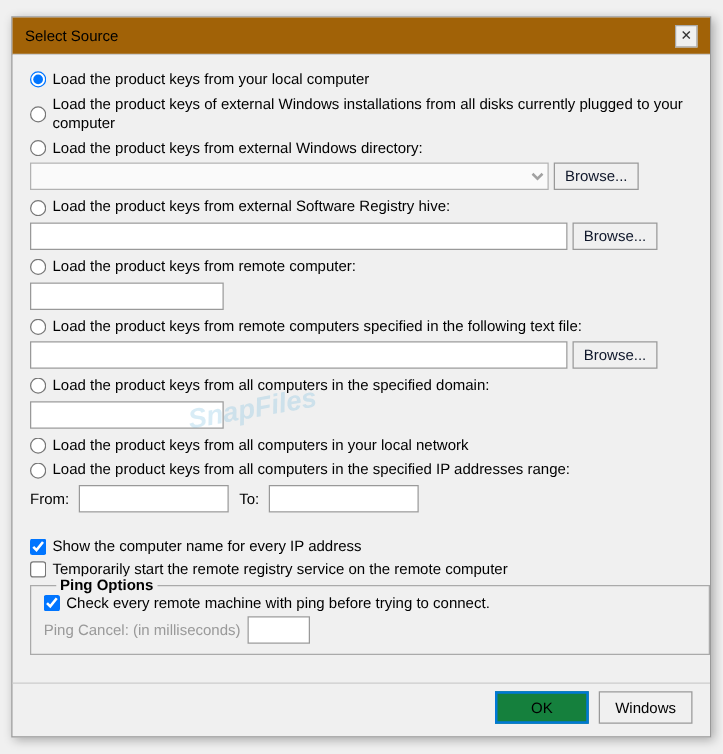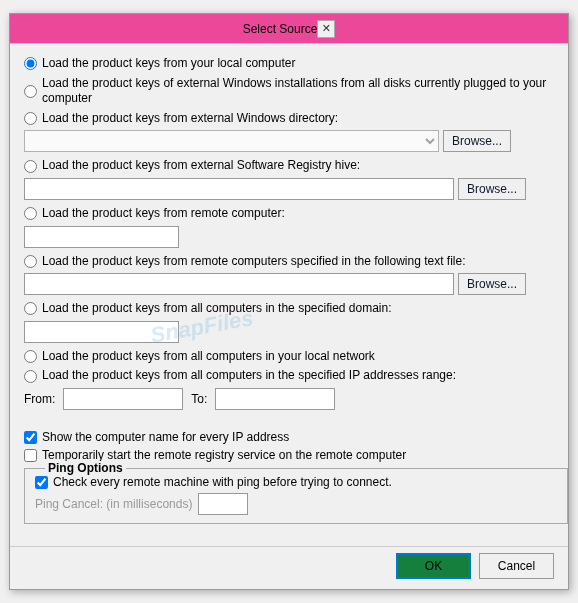--- a/index.html
+++ b/index.html
@@ -14,25 +14,25 @@
       height: 603px;
     }
     .dialog {
       background: #f0f0f0;
       border: 1px solid #999;
       box-shadow: 2px 2px 8px rgba(0,0,0,0.3);
       width: 560px;
       padding: 0;
     }
     .title-bar {
-      background: #ec4899;
+      background: #a16207;
       border-bottom: 1px solid #ccc;
-      padding: 6px 24px;
-      display: flex;
-      justify-content: center;
+      padding: 6px 10px;
+      display: flex;
+      justify-content: space-between;
       align-items: center;
       height: 30px;
     }
     .title-bar-text {
       font-size: 12px;
       font-weight: normal;
     }
     .close-btn {
       width: 18px;
       height: 18px;
@@ -302,16 +302,16 @@
         </div>
         <div class="ping-row">
           <label class="disabled-label">Ping Cancel: (in milliseconds)</label>
           <input type="text" disabled="" style="">
         </div>
       </div>
 
     </div>
     <div class="button-row">
       <button class="btn-ok">OK</button>
-      <button class="btn-cancel">Cancel</button>
+      <button class="btn-cancel">Windows</button>
     </div>
   </div>
 </div>
 
 </body></html>

